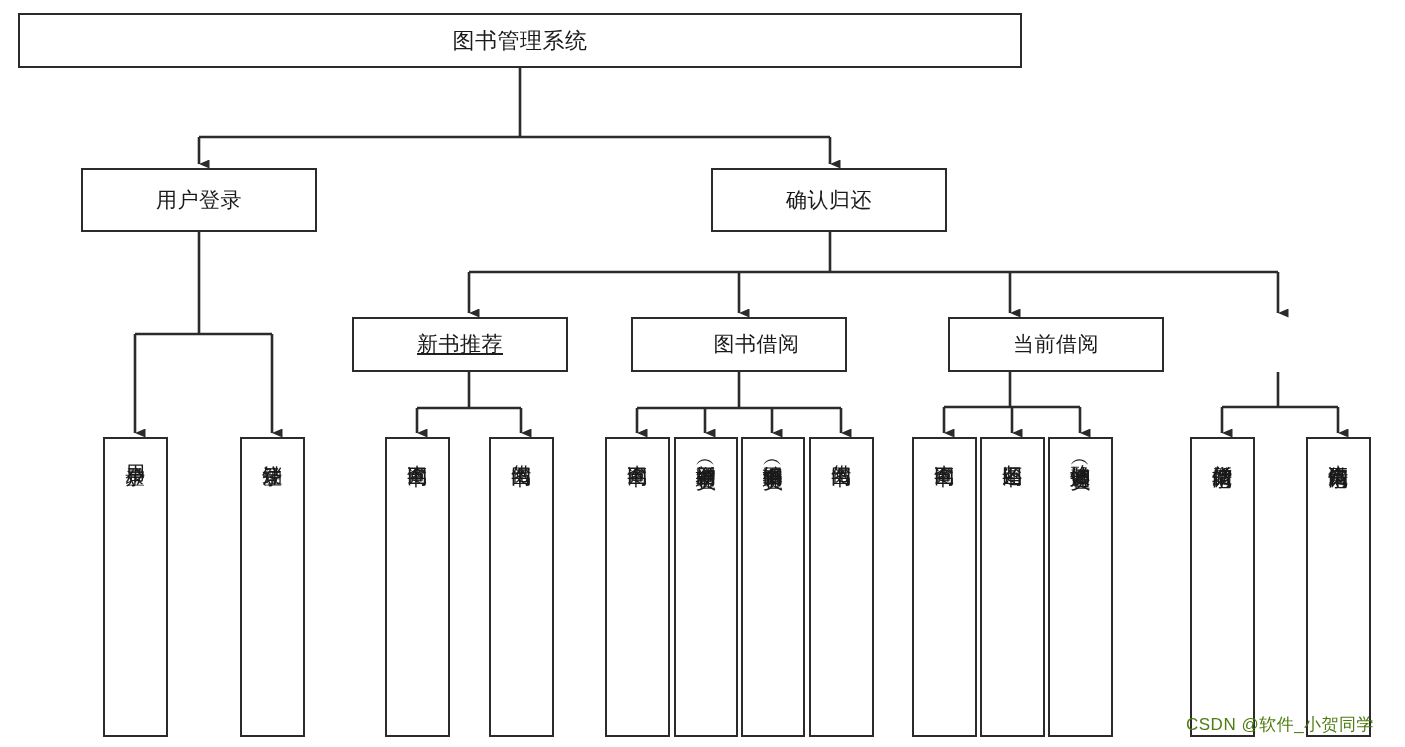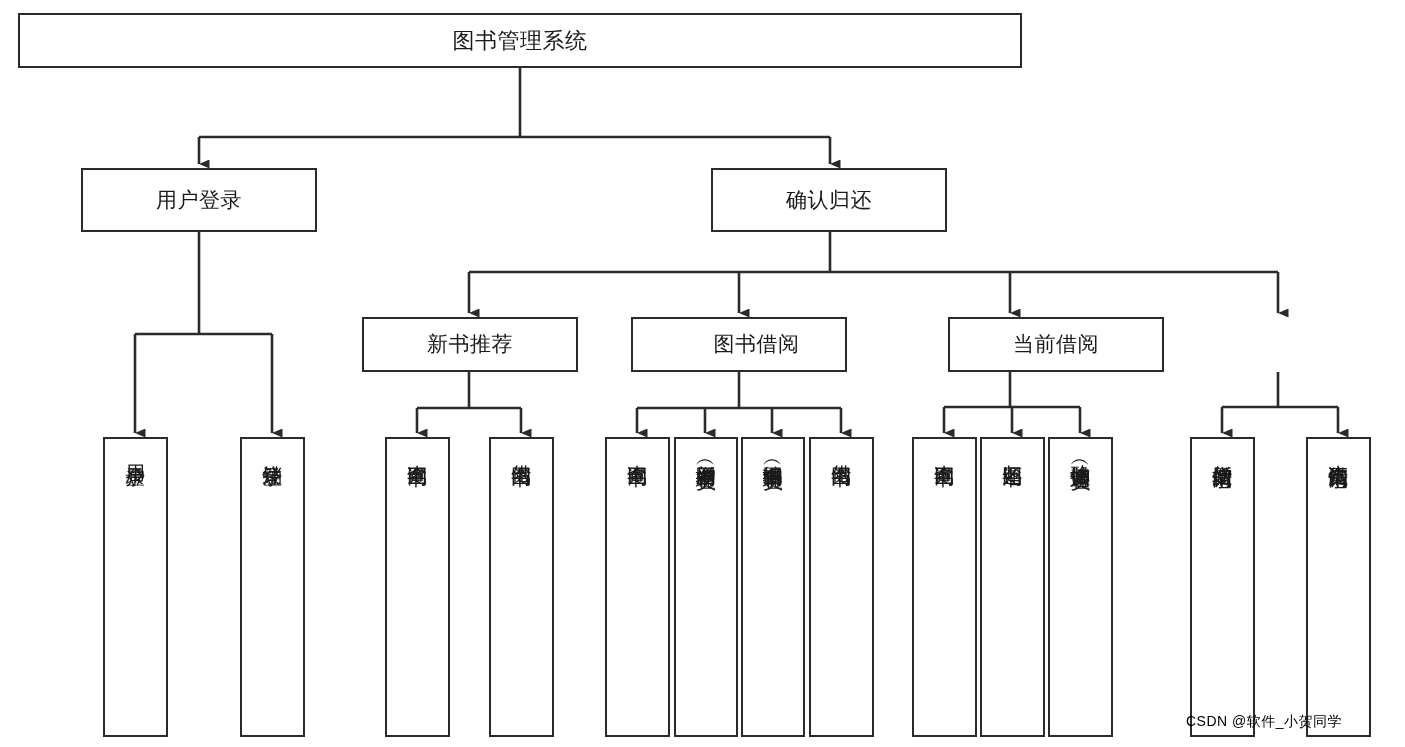--- a/index.html
+++ b/index.html
@@ -59,22 +59,22 @@
     white-space: normal;
     max-height: 282px;
   }
   #root-node .node-label {
     font-size: 22px;
   }
   #watermark {
     position: absolute;
     left: 1186px;
     top: 713px;
-    font-size: 14px;
-    color: #000000;
+    font-size: 17px;
+    color: #4d7c0f;
     letter-spacing: 0.5px;
     z-index: 5;
     white-space: nowrap;
   }
 </style>
 </head>
 <body>
 
 <div id="diagram-root">
 
@@ -133,21 +133,21 @@
   </div>
 
   <div class="node horizontal" style="left:81px; top:168px; width:236px; height:64px;">
     <span class="node-label">用户登录</span>
   </div>
 
   <div class="node horizontal" style="left:711px; top:168px; width:236px; height:64px;">
     <span class="node-label">确认归还</span>
   </div>
 
-  <div class="node horizontal" style="left:362px; top:317px; width:216px; height:55px;">
+  <div class="node horizontal" style="left:352px; top:317px; width:216px; height:55px;text-decoration:underline;">
     <span class="node-label">新书推荐</span>
   </div>
 
   <div class="node horizontal" style="left:631px; top:317px; width:216px; height:55px;padding-left:35px;">
     <span class="node-label">图书借阅</span>
   </div>
 
   <div class="node horizontal" style="left:948px; top:317px; width:216px; height:55px;font-family:Liberation Serif, serif;">
     <span class="node-label">当前借阅</span>
   </div>

